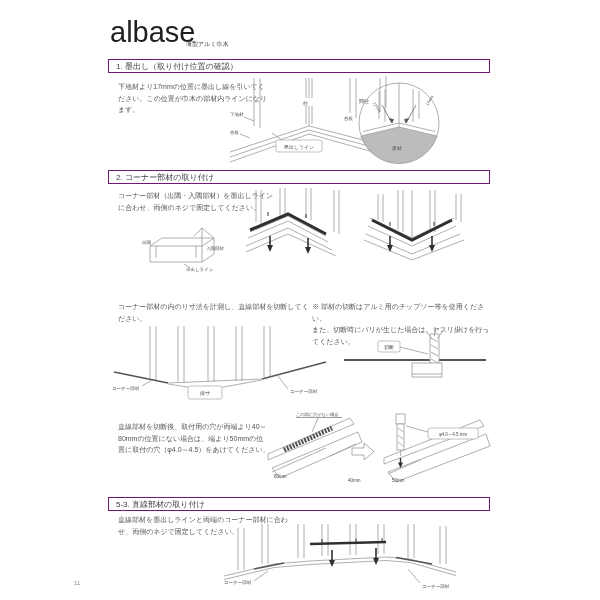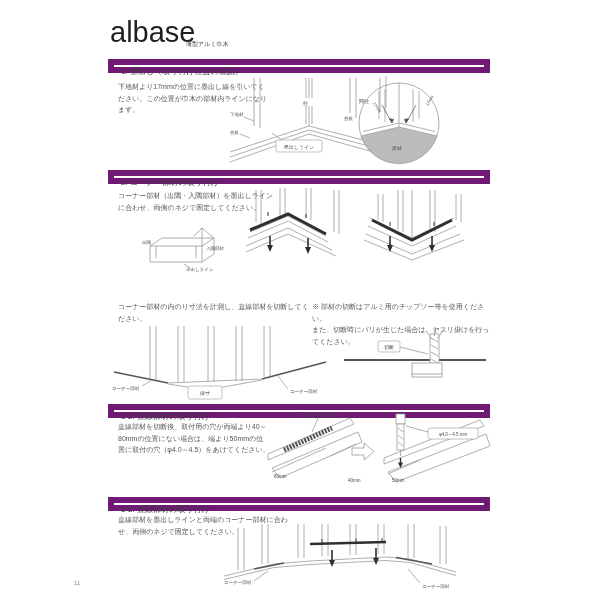--- a/index.html
+++ b/index.html
@@ -2,21 +2,21 @@
 <html><head>
 <meta charset="utf-8">
 <style>
   html,body{margin:0;padding:0;background:#fff;}
   .page{position:relative;width:600px;height:600px;background:#ffffff;
         font-family:"Liberation Sans",sans-serif;overflow:hidden;}
   .logo{position:absolute;left:110px;top:16px;font-size:29px;font-weight:500;
         color:#1f1f1f;letter-spacing:0px;}
   .tagline{position:absolute;left:186px;top:40px;font-size:6px;color:#3a3a3a;}
   .sec-box{position:absolute;left:108px;width:382px;height:14px;
-           border:6px solid #701a75;background:#fff;font-size:8px;color:#3c3c3c;
+           border:1px solid #701a75;background:#fff;font-size:8px;color:#3c3c3c;
            line-height:14px;padding-left:7px;box-sizing:border-box;}
   .body-text{position:absolute;font-size:7px;color:#555;line-height:1.65;
              white-space:pre-line;}
   .pagenum{position:absolute;left:74px;top:580px;font-size:6px;color:#8a8a8a;}
   svg{position:absolute;overflow:visible;}
   svg text{font-family:"Liberation Sans",sans-serif;fill:#4c4c4c;}
   .ln{stroke:#9a9a9a;stroke-width:0.8;fill:none;}
   .lnD{stroke:#2f2f2f;fill:none;}
   .lbox{fill:#ffffff;stroke:#a8a8a8;stroke-width:0.7;}
 </style>
@@ -153,21 +153,20 @@
       <rect x="70" y="33" width="30" height="14" fill="#fff"></rect>
       <path d="M70,44 H100"></path>
     </g>
     <g>
       <path class="ln" d="M58,17 L86,24"></path>
       <rect class="lbox" x="36" y="11" width="22" height="11" rx="2"></rect>
       <text x="47" y="19" font-size="5" text-anchor="middle">切断</text>
     </g>
   </svg>
 
-  <div class="sec-box" style="top:404px">3-2. 直線部材の取り付け</div>
   <div class="body-text" style="left:118px;top:421px;width:152px">直線部材を切断後、取付用の穴が両端より40～80mmの位置にない場合は、端より50mmの位置に取付の穴（φ4.0～4.5）をあけてください。</div>
 
   <svg style="left:268px;top:408px" width="98" height="84" viewBox="0 0 98 84">
     <g class="ln">
       <path d="M0,46 L82,10 M0,52 L86,16 M4,60 L90,24 M12,70 L94,34"></path>
       <path d="M82,10 L86,16 M90,24 L94,34 M0,46 L0,52 M4,60 L12,70"></path>
     </g>
     <path d="M16,42 L64,20" stroke="#555" stroke-width="5" stroke-dasharray="2,1.2" fill="none"></path>
     <g>
       <text x="28" y="8" font-size="4.2" fill="#3c3c3c">この間に穴がない場合</text>

